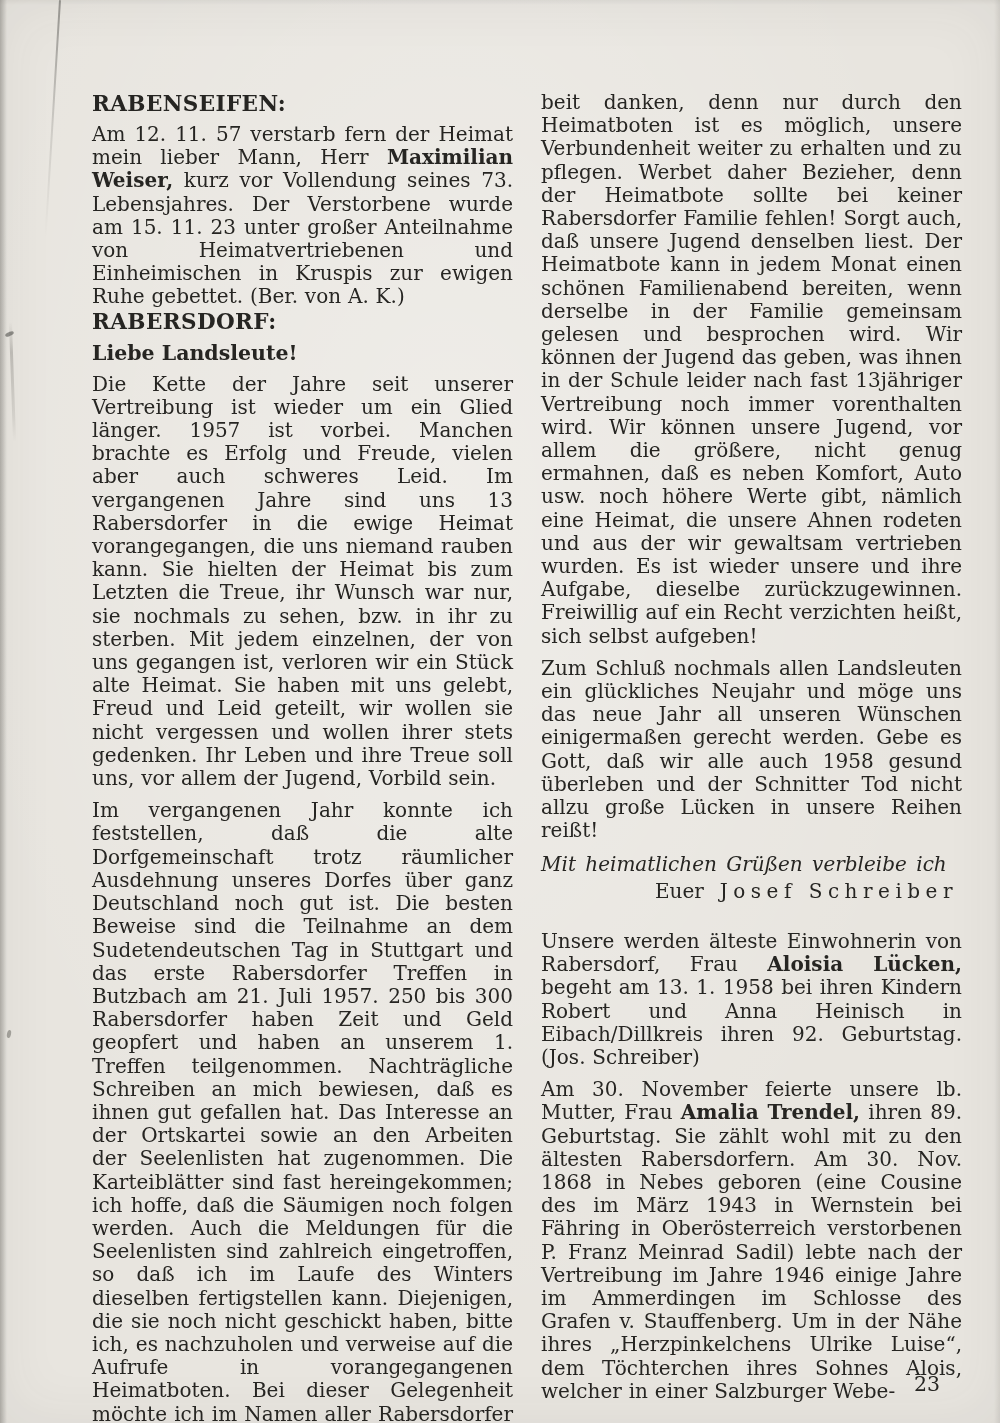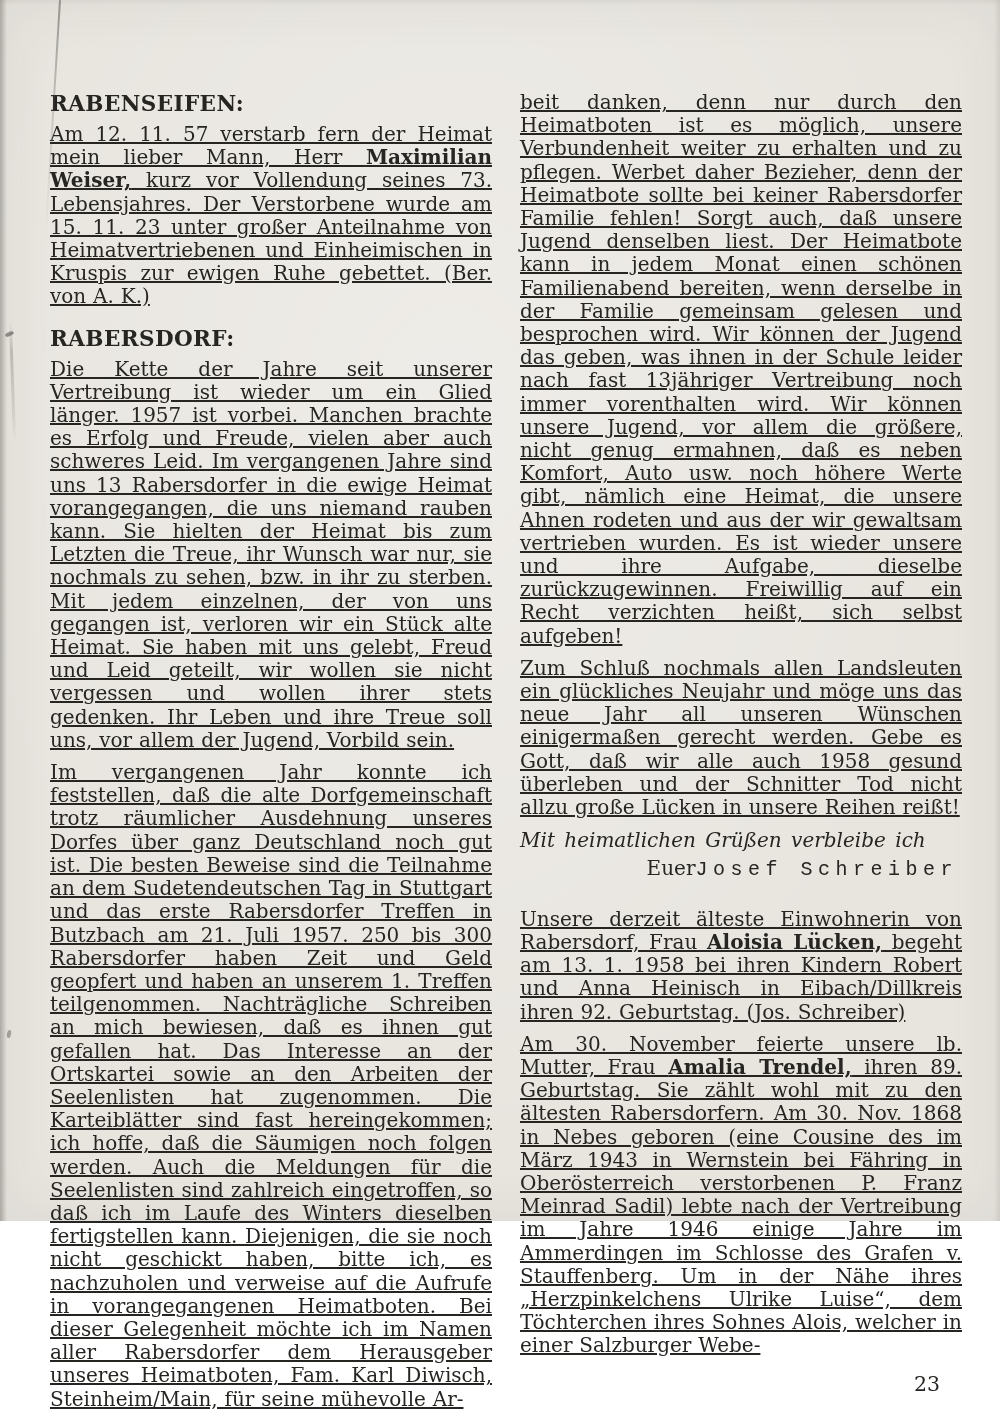--- a/index.html
+++ b/index.html
@@ -5,72 +5,72 @@
   * { margin: 0; padding: 0; box-sizing: border-box; }
   html, body { width: 1000px; height: 1423px; }
   body {
     font-family: "DejaVu Serif", "Liberation Serif", serif;
     color: var(--ink, #262522);
     overflow: hidden;
   }
   .page {
     position: relative;
     width: 1000px;
-    height: 1221px;
+    height: 1423px;
     background:
       linear-gradient(90deg, rgba(110,108,102,.45) 0px, rgba(110,108,102,0) 7px),
       linear-gradient(270deg, rgba(140,138,130,.18) 0px, rgba(140,138,130,0) 6px),
       linear-gradient(180deg, rgba(150,148,140,.12) 0px, rgba(150,148,140,0) 5px),
       radial-gradient(ellipse at 45% 35%, rgba(255,255,255,.30), rgba(0,0,0,0) 65%),
       var(--paper, #e8e5df);
     box-shadow: inset 0 0 60px rgba(60,58,50,.07);
+    padding-left: 42px;
   }
   .columns {
     display: flex;
     gap: 28px;
     padding: 91px 38px 0 50px;
   }
   .column { flex: 1; }
   .para {
     font-size: 20px;
     line-height: 23.2px;
     text-align: justify;
     hyphens: auto;
     word-spacing: 0.5px;
-    text-decoration: underline;
   }
   .para + .para { margin-top: 9px; }
   .heading {
     font-size: 21.5px;
     font-weight: bold;
     letter-spacing: 0.4px;
     margin-bottom: 7px;
   }
-  .heading.second { margin-top: 17px; }
+  .heading.second { }
   .salutation {
     font-size: 20.5px;
     font-weight: bold;
     margin: 2px 0 8px;
   }
   .closing-line {
     font-size: 20px;
     line-height: 23.2px;
     margin-top: 10px;
     word-spacing: 3px;
     font-style: italic;
   }
   .signature-line {
     font-size: 20px;
     line-height: 23.2px;
     margin-top: 4px;
     text-align: right;
     padding-right: 4px;
     white-space: nowrap;
   }
-  .sperr { letter-spacing: 5.5px; margin-left: 0; font-family: Liberation Mono, monospace; }
+  .sperr { letter-spacing: 5.5px; margin-left: 16px; }
   .gap-top { margin-top: 27px !important; }
   .page-number {
     position: absolute;
     top: 1372px;
     right: 60px;
     font-size: 20.5px;
   }
   b { font-weight: bold; }
   
   .crease-top {
@@ -117,31 +117,32 @@
   <div class="speck-a"></div>
   <div class="speck-b"></div>
 
   <div class="columns">
 
     <div class="column">
       <div class="heading">RABENSEIFEN:</div>
       <p class="para"><span>Am 12. 11. 57 verstarb fern der Heimat mein lieber Mann, Herr </span><b>Maximilian Weiser,</b><span> kurz vor Vollendung seines 73. Lebensjahres. Der Verstorbene wurde am 15. 11. 23 unter großer Anteilnahme von Heimatvertriebenen und Einheimischen in Kruspis zur ewigen Ruhe gebettet. (Ber. von A. K.)</span></p>
 
       <div class="heading second">RABERSDORF:</div>
+      <div class="salutation">Liebe Landsleute!</div>
       <p class="para">Die Kette der Jahre seit unserer Vertreibung ist wieder um ein Glied länger. 1957 ist vorbei. Manchen brachte es Erfolg und Freude, vielen aber auch schweres Leid. Im vergangenen Jahre sind uns 13 Rabersdorfer in die ewige Heimat vorangegangen, die uns niemand rauben kann. Sie hielten der Heimat bis zum Letzten die Treue, ihr Wunsch war nur, sie nochmals zu sehen, bzw. in ihr zu sterben. Mit jedem einzelnen, der von uns gegangen ist, verloren wir ein Stück alte Heimat. Sie haben mit uns gelebt, Freud und Leid geteilt, wir wollen sie nicht vergessen und wollen ihrer stets gedenken. Ihr Leben und ihre Treue soll uns, vor allem der Jugend, Vorbild sein.</p>
       <p class="para">Im vergangenen Jahr konnte ich feststellen, daß die alte Dorfgemeinschaft trotz räumlicher Ausdehnung unseres Dorfes über ganz Deutschland noch gut ist. Die besten Beweise sind die Teilnahme an dem Sudetendeutschen Tag in Stuttgart und das erste Rabersdorfer Treffen in Butzbach am 21. Juli 1957. 250 bis 300 Rabersdorfer haben Zeit und Geld geopfert und haben an unserem 1. Treffen teilgenommen. Nachträgliche Schreiben an mich bewiesen, daß es ihnen gut gefallen hat. Das Interesse an der Ortskartei sowie an den Arbeiten der Seelenlisten hat zugenommen. Die Karteiblätter sind fast hereingekommen; ich hoffe, daß die Säumigen noch folgen werden. Auch die Meldungen für die Seelenlisten sind zahlreich eingetroffen, so daß ich im Laufe des Winters dieselben fertigstellen kann. Diejenigen, die sie noch nicht geschickt haben, bitte ich, es nachzuholen und verweise auf die Aufrufe in vorangegangenen Heimatboten. Bei dieser Gelegenheit möchte ich im Namen aller Rabersdorfer dem Herausgeber unseres Heimatboten, Fam. Karl Diwisch, Steinheim/Main, für seine mühevolle Ar-</p>
     </div>
 
     <div class="column">
       <p class="para">beit danken, denn nur durch den Heimatboten ist es möglich, unsere Verbundenheit weiter zu erhalten und zu pflegen. Werbet daher Bezieher, denn der Heimatbote sollte bei keiner Rabersdorfer Familie fehlen! Sorgt auch, daß unsere Jugend denselben liest. Der Heimatbote kann in jedem Monat einen schönen Familienabend bereiten, wenn derselbe in der Familie gemeinsam gelesen und besprochen wird. Wir können der Jugend das geben, was ihnen in der Schule leider nach fast 13jähriger Vertreibung noch immer vorenthalten wird. Wir können unsere Jugend, vor allem die größere, nicht genug ermahnen, daß es neben Komfort, Auto usw. noch höhere Werte gibt, nämlich eine Heimat, die unsere Ahnen rodeten und aus der wir gewaltsam vertrieben wurden. Es ist wieder unsere und ihre Aufgabe, dieselbe zurückzugewinnen. Freiwillig auf ein Recht verzichten heißt, sich selbst aufgeben!</p>
       <p class="para">Zum Schluß nochmals allen Landsleuten ein glückliches Neujahr und möge uns das neue Jahr all unseren Wünschen einigermaßen gerecht werden. Gebe es Gott, daß wir alle auch 1958 gesund überleben und der Schnitter Tod nicht allzu große Lücken in unsere Reihen reißt!</p>
       <p class="closing-line">Mit heimatlichen Grüßen verbleibe ich</p>
       <p class="signature-line"><span>Euer</span><span class="sperr">Josef Schreiber</span></p>
 
-      <p class="para gap-top"><span>Unsere derzeit älteste Einwohnerin von Rabersdorf, Frau </span><b>Aloisia Lücken,</b><span> begeht am 13. 1. 1958 bei ihren Kindern Robert und Anna Heinisch in Eibach/Dillkreis ihren 92. Geburtstag. (Jos. Schreiber)</span></p>
+      <p class="para gap-top"><span>Unsere werden älteste Einwohnerin von Rabersdorf, Frau </span><b>Aloisia Lücken,</b><span> begeht am 13. 1. 1958 bei ihren Kindern Robert und Anna Heinisch in Eibach/Dillkreis ihren 92. Geburtstag. (Jos. Schreiber)</span></p>
 
       <p class="para"><span>Am 30. November feierte unsere lb. Mutter, Frau </span><b>Amalia Trendel,</b><span> ihren 89. Geburtstag. Sie zählt wohl mit zu den ältesten Rabersdorfern. Am 30. Nov. 1868 in Nebes geboren (eine Cousine des im März 1943 in Wernstein bei Fähring in Oberösterreich verstorbenen P. Franz Meinrad Sadil) lebte nach der Vertreibung im Jahre 1946 einige Jahre im Ammerdingen im Schlosse des Grafen v. Stauffenberg. Um in der Nähe ihres „Herzpinkelchens Ulrike Luise“, dem Töchterchen ihres Sohnes Alois, welcher in einer Salzburger Webe-</span></p>
     </div>
 
   </div>
 
   <div class="page-number">23</div>
 </div>
 
 </body></html>

